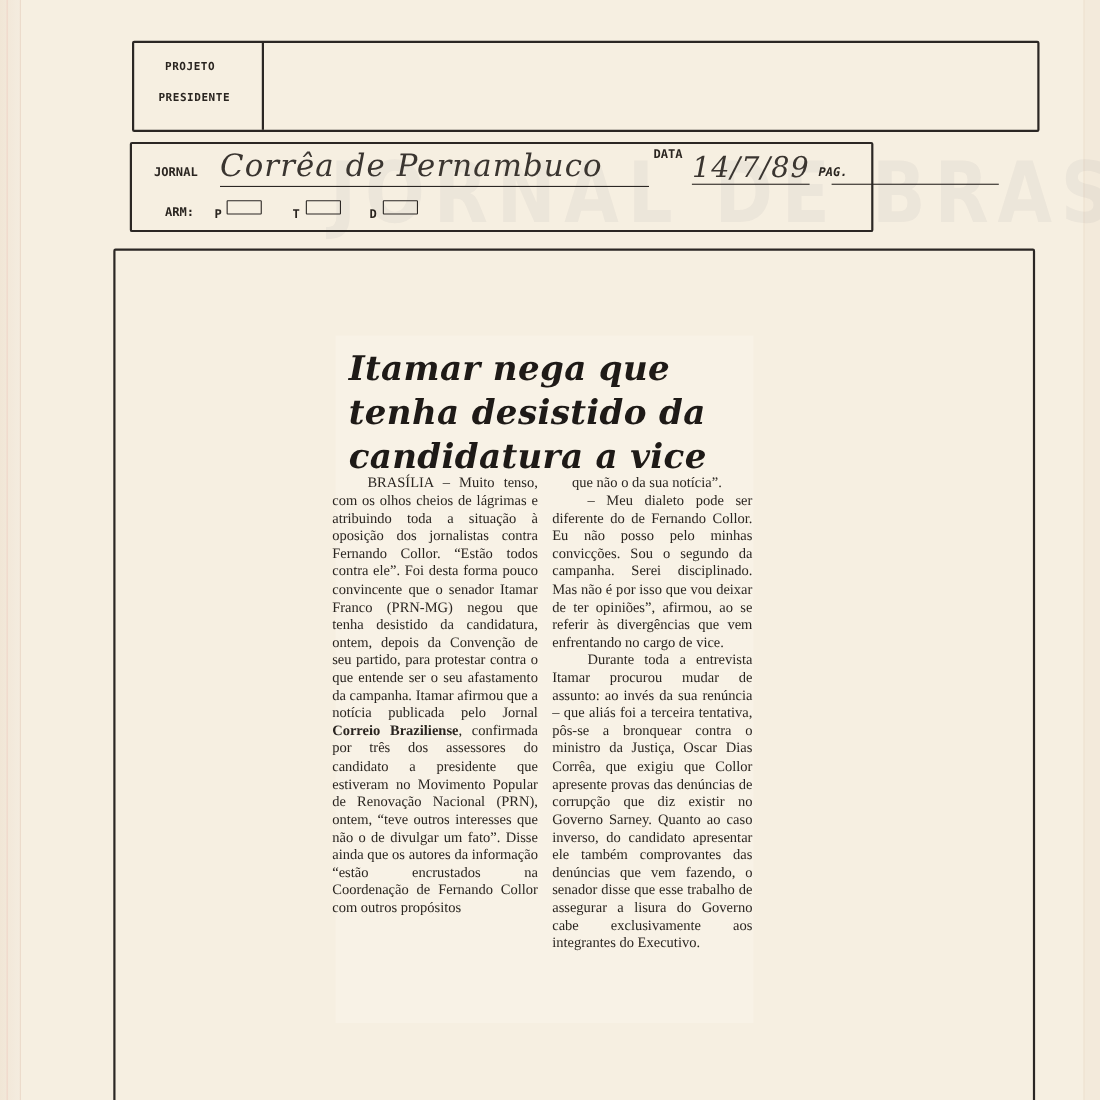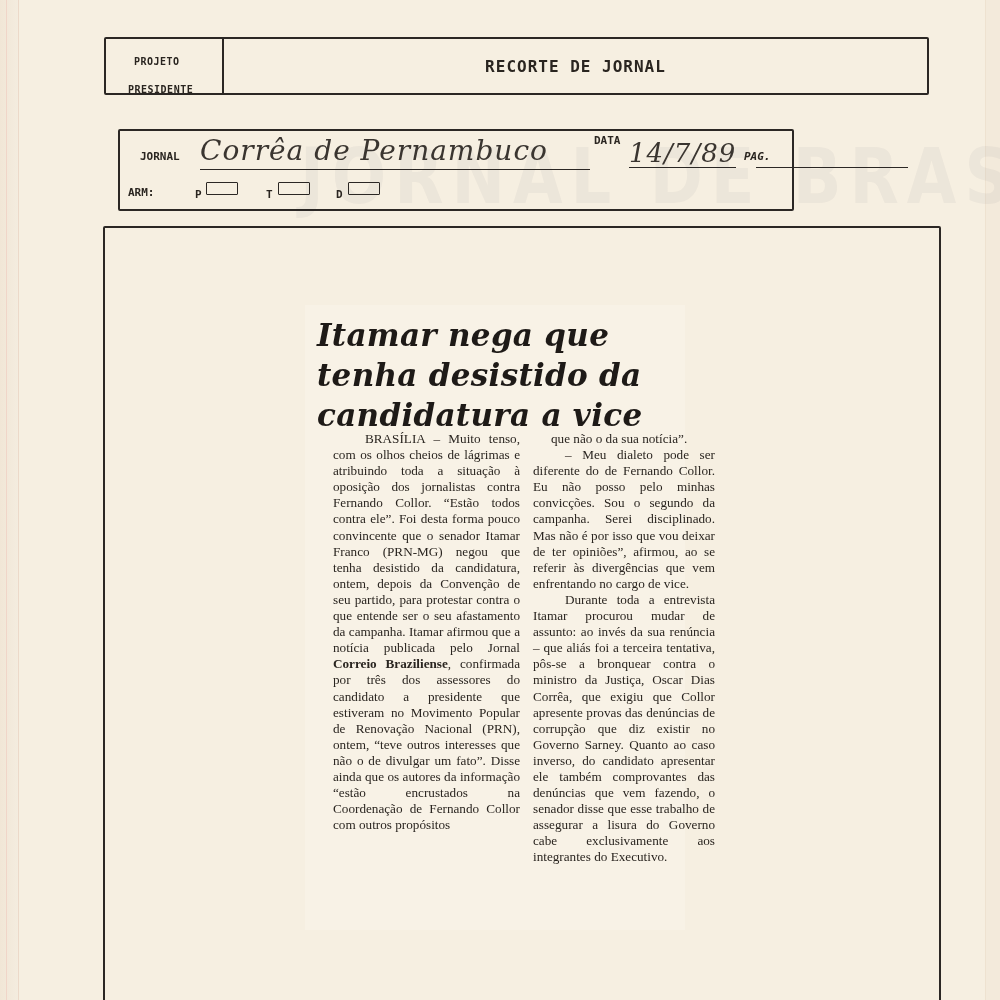--- a/index.html
+++ b/index.html
@@ -23,21 +23,21 @@
     position: absolute; right: 0; top: 0; width: 14px; height: 1000px;
     background: #f3eadb;
     border-left: 1px solid #eee2d0;
   }
   .box {
     position: absolute;
     border: 2px solid #2b2724;
     border-radius: 2px;
     box-sizing: border-box;
   }
-  .header-box { left: 104px; top: 37px; width: 825px; height: 58px; }
+  .header-box { left: 120px; top: 37px; width: 825px; height: 83px; }
   .header-left {
     position: absolute; left: 0; top: 0; width: 118px; height: 100%;
     border-right: 2px solid #2b2724;
     box-sizing: border-box;
     font-family: "DejaVu Sans Mono", monospace;
     font-weight: bold; font-size: 10px; letter-spacing: 0.5px;
   }
   .header-left .l1 { position: absolute; left: 28px; top: 17px; }
   .header-left .l2 { position: absolute; left: 22px; top: 45px; }
   .header-title {
@@ -94,21 +94,20 @@
     font-size: 31px; line-height: 40px; color: #1e1a17;
     letter-spacing: 0.3px;
   }
   .col {
     position: absolute; top: 126px;
     font-family: "Liberation Serif", serif;
     font-size: 13.2px; line-height: 16.1px;
     color: #2a2520;
     text-align: justify;
     hyphens: manual;
-    margin-left: 31px;
   }
   .col1 { left: -3px; width: 187px; }
   .col2 { left: 197px; width: 182px; }
   .col p { margin: 0; text-indent: 0; }
   .col p.indent { text-indent: 32px; }
   .dateline { font-weight: normal; }
   .bold { font-weight: bold; }
 </style>
 </head>
 <body>
@@ -116,32 +115,31 @@
 <div class="page-edge"></div>
 <div class="right-edge"></div>
 
 <div class="watermark">JORNAL DE BRASÍLIA</div>
 
 <div class="box header-box">
   <div class="header-left">
     <span class="l1">PROJETO</span>
     <span class="l2">PRESIDENTE</span>
   </div>
-  <div class="header-title">RECORTE DE JORNAL</div>
 </div>
 
 <div class="box meta-box">
   <span class="mono-label" style="left:20px; top:19px;">JORNAL</span>
   <span class="handwriting jornal-value">Corrêa de Pernambuco</span>
   <span class="mono-label" style="left:474px; top:3px;">DATA</span>
   <span class="handwriting date-value">14/7/89</span>
   <span class="mono-label" style="left:624px; top:19px;font-style:italic;">PAG.</span>
   <span class="pag-line"></span>
 
-  <span class="mono-label" style="left:8px; top:55px;">ARM:</span>
+  <span class="mono-label" style="left:30px; top:55px;">ARM:</span>
   <span class="mono-label" style="left:75px; top:57px;">P</span>
   <span class="checkbox" style="left:86px; top:51px;"></span>
   <span class="mono-label" style="left:146px; top:57px;">T</span>
   <span class="checkbox" style="left:158px; top:51px;"></span>
   <span class="mono-label" style="left:216px; top:57px;">D</span>
   <span class="checkbox" style="left:228px; top:51px;"></span>
 </div>
 
 <div class="box content-box"></div>
 

